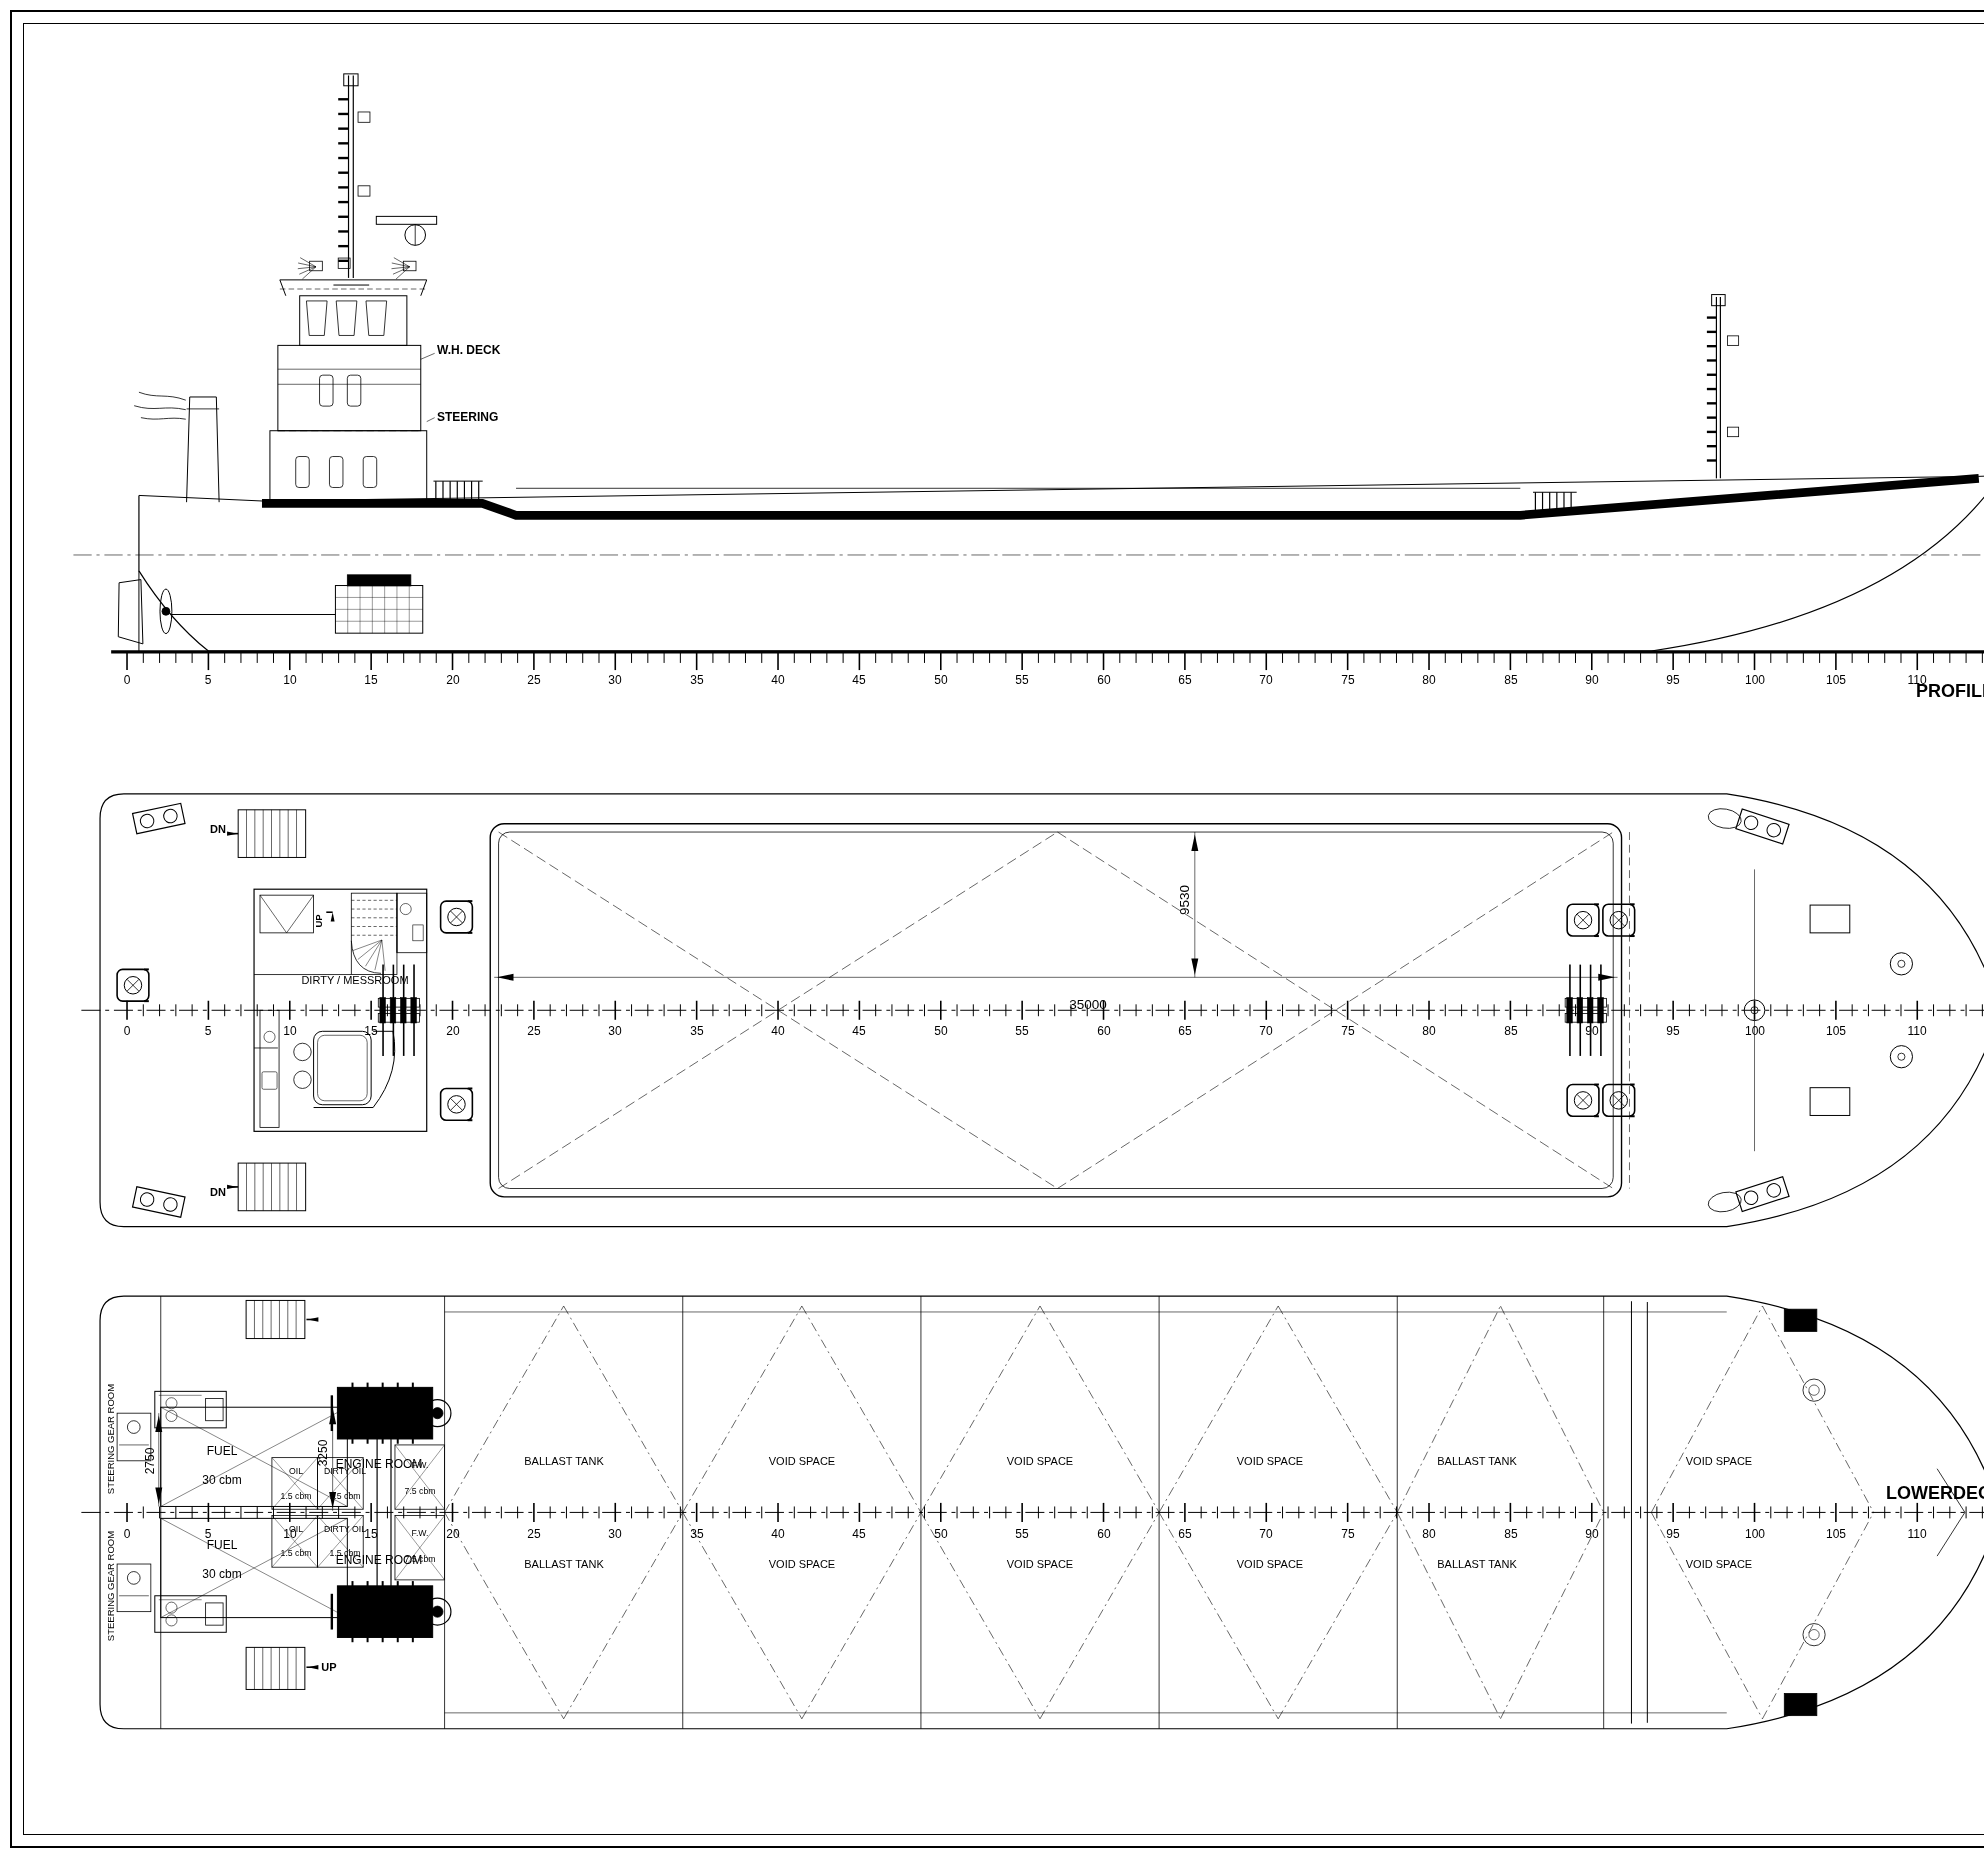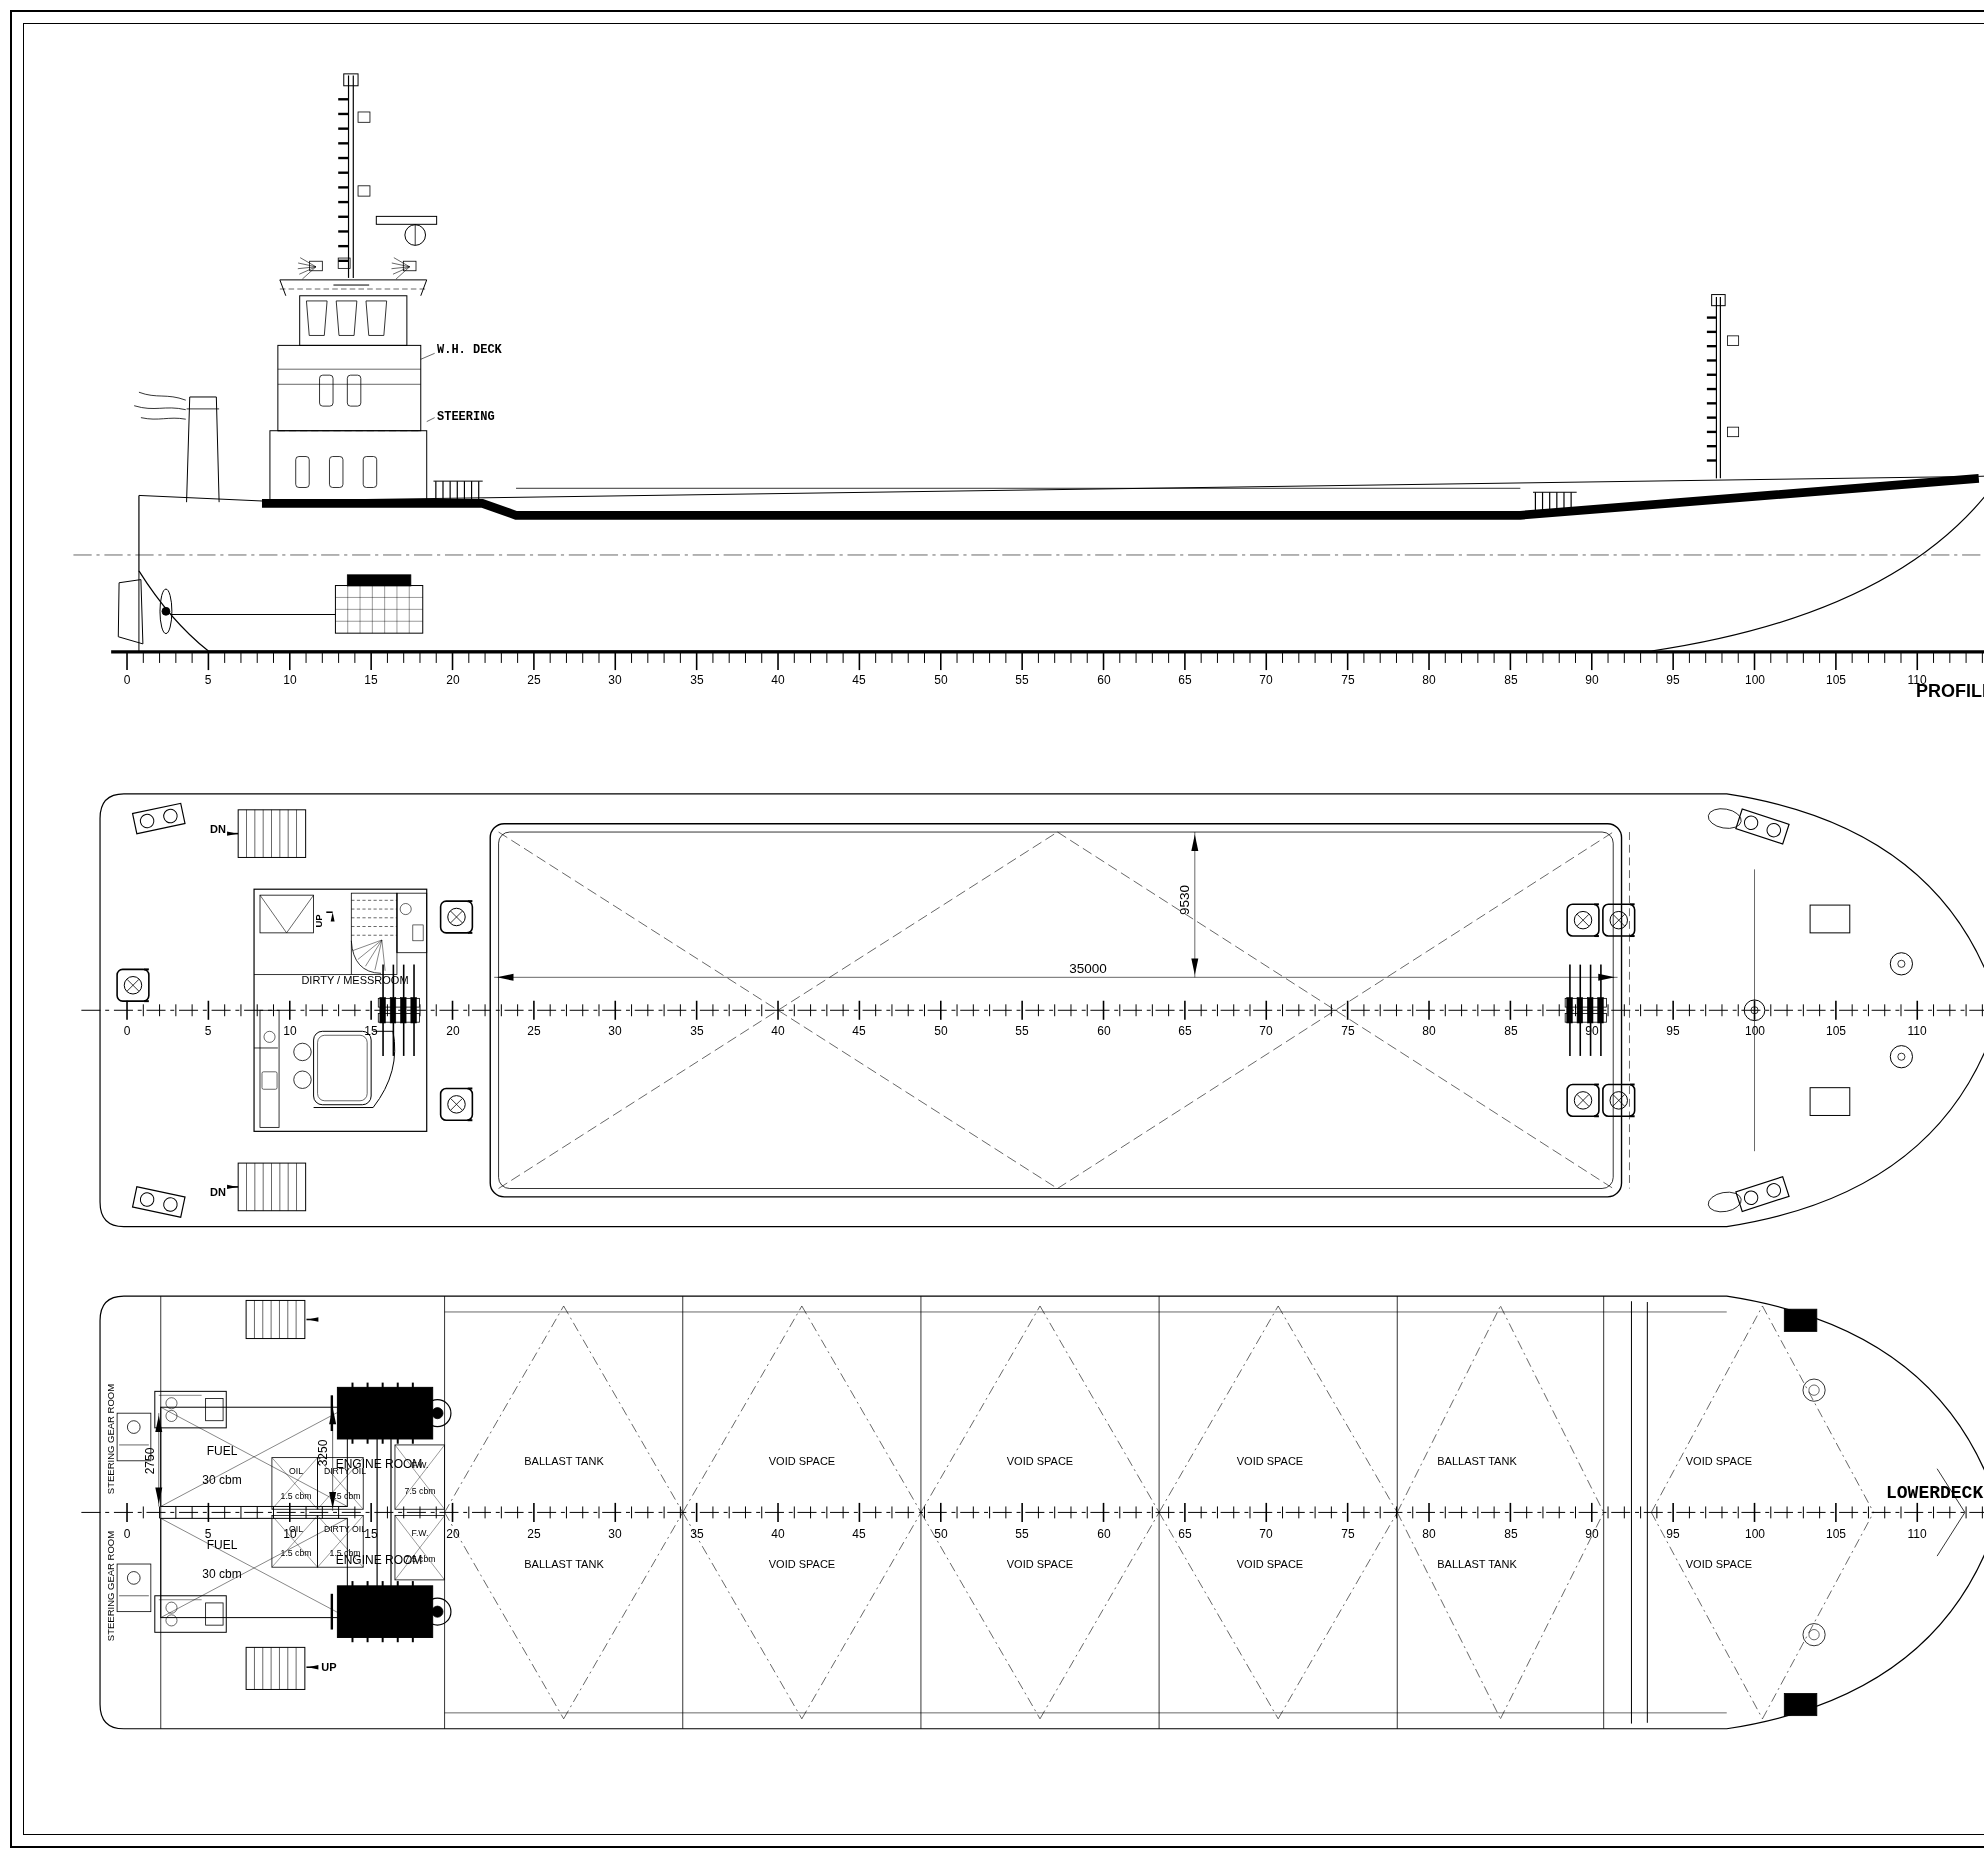--- a/index.html
+++ b/index.html
@@ -2,21 +2,21 @@
 <html style="font-size:6.4px"><head>
 <meta charset="utf-8">
 <style>
   html,body{margin:0;padding:0;background:#e8e8e8;}
   #sheet{position:relative;width:2629px;height:1857px;background:#ffffff;
          font-family:"Liberation Sans",sans-serif;color:#000;overflow:hidden;}
   .bord{position:absolute;border:2px solid #000;}
   .bord2{position:absolute;border:0.8px solid #000;}
   svg{position:absolute;left:0;top:0;}
   .t{position:absolute;white-space:nowrap;transform:translate(-50%,-50%);color:#000;}
-  .tl{position:absolute;white-space:nowrap;transform:translate(0,-50%);color:#000;font-family:Liberation Mono, monospace;}
+  .tl{position:absolute;white-space:nowrap;transform:translate(0,-50%);color:#000;}
   .rot{position:absolute;white-space:nowrap;transform:translate(-50%,-50%) rotate(-90deg);color:#000;}
   .b{font-weight:bold;}
   .f22{font-size:8.7px}.f24{font-size:9.5px}.f28{font-size:11px}
   .f30{font-size:12px}.f34{font-size:13.5px}.f46{font-size:18px}
 </style>
 </head>
 <body>
 
 <div id="sheet">
   <div class="bord" style="left:10.3px;top:10.3px;width:2606px;height:1834px;"></div>
@@ -1086,21 +1086,21 @@
       <line x1="5415" y1="4078" x2="5412" y2="4165" stroke="#000" stroke-width="5" fill="none"></line>
       <line x1="5428" y1="4074" x2="5424" y2="4160" stroke="#000" stroke-width="3" fill="none"></line>
       <path d="M5398,4090 Q5388,4125 5398,4160" stroke="#000" stroke-width="3" fill="none"></path>
     </svg>
 
   <div class="tl f30 b" style="left:437px;top:350px;">W.H. DECK</div>
   <div class="tl f30 b" style="left:437px;top:417px;">STEERING</div>
   <div class="t f46 b" style="left:1955px;top:691px;">PROFILE</div>
 
   <div class="t f28" style="left:355px;top:980px;">DIRTY / MESSROOM</div>
-  <div class="t f34" style="left:1088px;top:968px;">35000</div>
+  <div class="t f34" style="left:1088px;top:1004px;">35000</div>
   <div class="rot f34" style="left:1184px;top:900px;">9530</div>
   <div class="t f28 b" style="left:218px;top:829px;">DN</div>
   <div class="t f28 b" style="left:218px;top:1192px;">DN</div>
   <div class="rot f24 b" style="left:318px;top:921px;">UP</div>
 
   <div class="tl f46 b" style="left:1886px;top:1493px;">LOWERDECK</div>
   <div class="rot f24" style="left:110px;top:1439px;">STEERING GEAR ROOM</div>
   <div class="rot f24" style="left:110px;top:1586px;">STEERING GEAR ROOM</div>
   <div class="t f30" style="left:222px;top:1451px;">FUEL</div>
   <div class="t f30" style="left:222px;top:1480px;">30 cbm</div>

